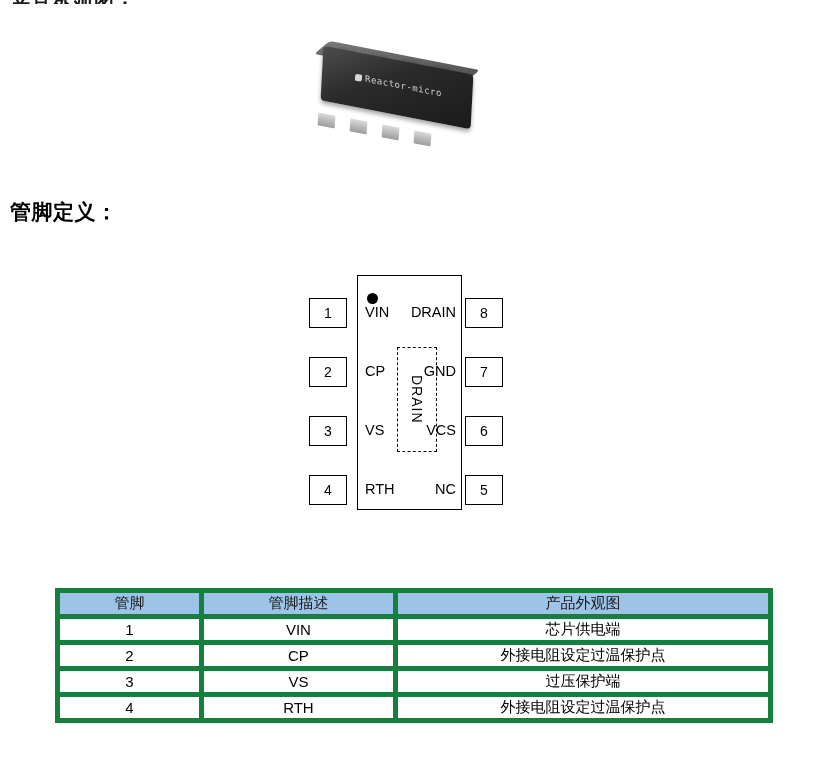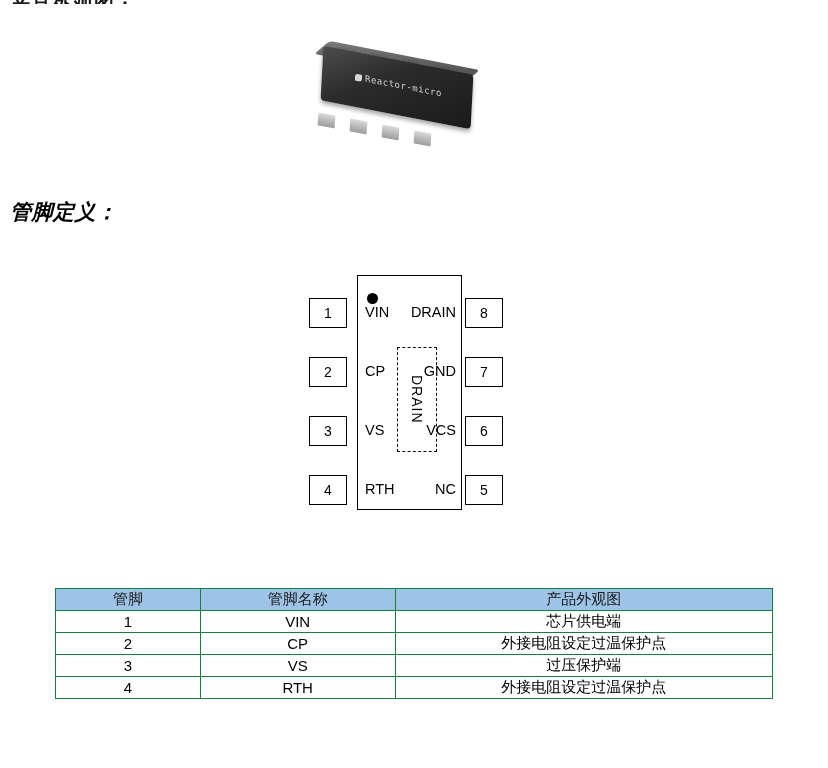--- a/index.html
+++ b/index.html
@@ -80,21 +80,20 @@
 
   
   .heading {
     position: absolute;
     font-family: "DejaVu Sans", sans-serif;
     font-size: 21px;
     font-weight: bold;
     color: #000;
     letter-spacing: .5px;
     white-space: nowrap;
-    font-style: italic;
   }
   .heading.h1 { left: 10px; top: 198px; }
   .heading.h2 { left: 10px; top: 540px; }
 
   
   .pinout {
     position: absolute;
     left: 305px; top: 275px;
     width: 250px; height: 240px;
   }
@@ -156,21 +155,21 @@
 
   
   table.pins {
     position: absolute;
     left: 55px; top: 588px;
     width: 718px;
     border-collapse: collapse;
     font-size: 15px;
   }
   table.pins th, table.pins td {
-    border: 1px solid #15803d;
+    border: 5px solid #15803d;
     text-align: center;
     height: 21px;
     font-weight: normal;
     margin-left: 40px;
   }
   table.pins thead th {
     background: #9dc3e6;
     color: #1a1a1a;
     font-family: "DejaVu Sans", sans-serif;
     font-size: 15px;
@@ -228,21 +227,21 @@
     <div class="pinlbl right lt2">GND</div>
     <div class="pinlbl right lt3">VCS</div>
     <div class="pinlbl right lt4">NC</div>
   </div>
 
 
   <table class="pins">
     <thead>
       <tr>
         <th>管脚</th>
-        <th>管脚名称</th>
+        <th>管脚描述</th>
         <th>产品外观图</th>
       </tr>
     </thead>
     <tbody>
       <tr>
         <td class="c1">1</td>
         <td class="c2">VIN</td>
         <td class="c3 zh">芯片供电端</td>
       </tr>
       <tr>

